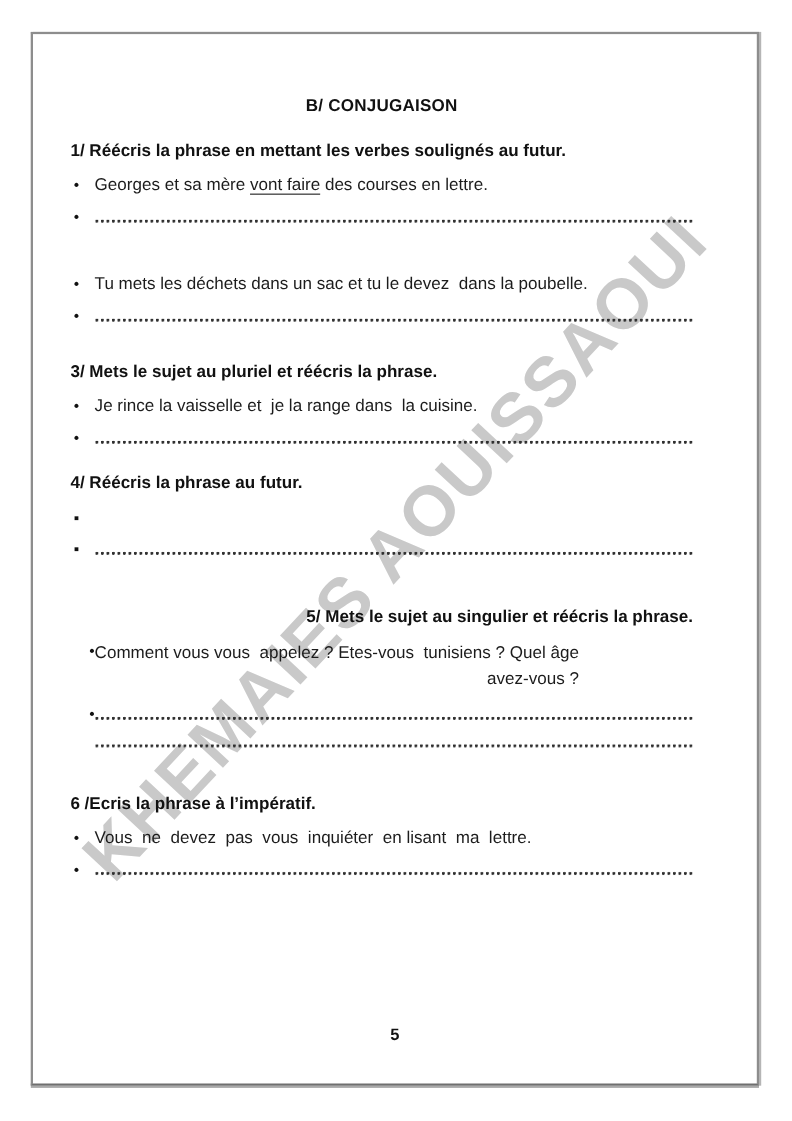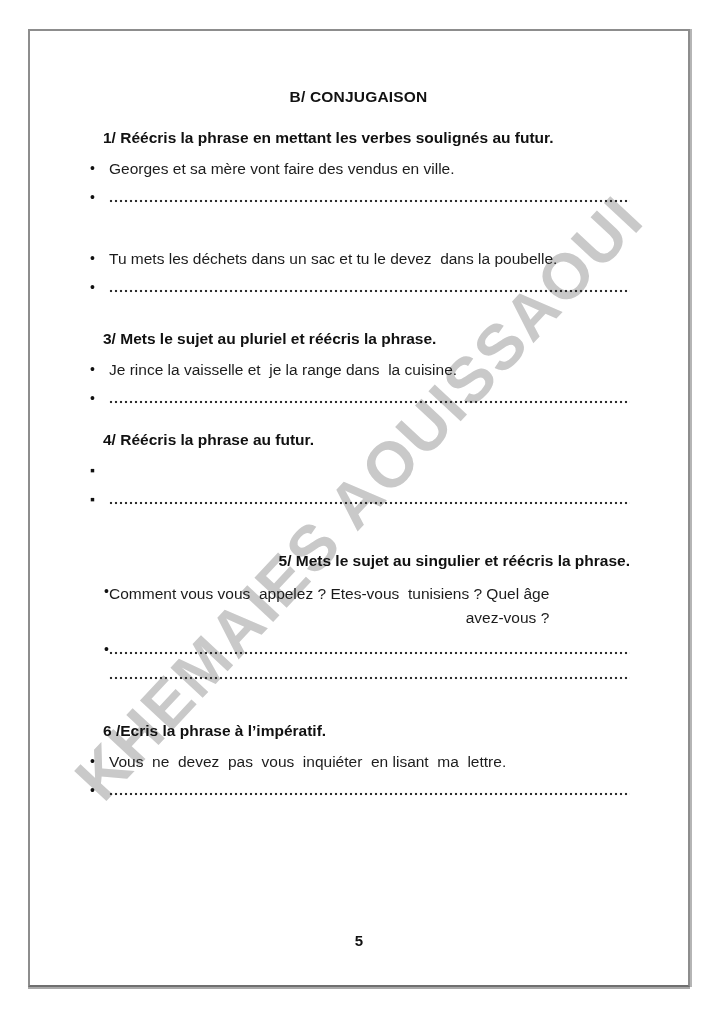--- a/index.html
+++ b/index.html
@@ -21,52 +21,52 @@
   }
   .watermark {
     position: absolute; left: 50%; top: 49%;
     transform: translate(-50%, -50%) rotate(-47deg);
     font-size: 64px; font-weight: bold; letter-spacing: 2px;
     color: #c9c9c9; white-space: nowrap;
     z-index: 0; user-select: none;
   }
   .content {
     position: relative; z-index: 1;
-    padding: 0 58px 0 57px;
+    padding: 0 58px 0 34px;
   }
   .doc-title {
     margin-top: 57px;
     text-align: center;
     font-size: 15.5px; font-weight: bold; color: #111;
     letter-spacing: .2px;
   }
   h2.question {
     font-size: 15.5px; font-weight: bold; color: #111;
-    line-height: 19px; white-space: pre-wrap; margin-left: 16px;
+    line-height: 19px; white-space: pre-wrap;
   }
   .sec1 { margin-top: 22px; }
   .sec2 { margin-top: 42px; }
   .sec3 { margin-top: 32px; }
   .sec4 { margin-top: 22px; }
   .sec5 { margin-top: 42px; text-align: right; }
   .sec6 { margin-top: 38px; }
   .item { display: flex; align-items: flex-start; }
   .sentence { margin-top: 12px; }
   .answer { margin-top: 10px; align-items: center; }
   .answer + .answer { margin-top: 8px; }
   .bullet {
     flex: none; width: 22px; padding-left: 3px;
     font-size: 14px; line-height: 19px; color: #111;
   }
   .text {
     font-size: 15.5px; line-height: 24px; color: #1c1c1c;
     white-space: pre-wrap;
   }
   .sentence-one-line .text { line-height: 19px; }
-  .u { text-underline-offset: 3px; margin-top: 44px; }
+  .u { text-decoration: underline; text-underline-offset: 3px; margin-top: 44px; }
   .dots {
     flex: 1; height: 14px; margin-top: 2px;
     background-image: radial-gradient(circle at 2px 9px, #2e2e2e 1.15px, transparent 1.6px);
     background-size: 5px 14px;
     background-repeat: repeat-x;
   }
   .page-number {
     position: absolute; left: 0; right: 0; bottom: 36px;
     text-align: center; font-size: 15px; font-weight: bold; color: #111;
     z-index: 1;
@@ -78,21 +78,21 @@
 <div class="page">
   <div class="watermark">KHEMAIES AOUISSAOUI</div>
 
   <div class="content">
     <div class="doc-title">B/ CONJUGAISON</div>
 
     <section class="sec1">
       <h2 class="question">1/ Réécris la phrase en mettant les verbes soulignés au futur.</h2>
       <div class="item sentence sentence-one-line">
         <span class="bullet">•</span>
-        <span class="text"><span>Georges et sa mère </span><span class="u">vont faire</span><span> des vendus en ville.</span></span>
+        <span class="text"><span>Georges et sa mère </span><span class="u">vont faire</span><span> des courses en lettre.</span></span>
       </div>
       <div class="item answer">
         <span class="bullet">•</span>
         <span class="dots"></span>
       </div>
     </section>
 
     <section class="sec2">
       <div class="item sentence sentence-one-line">
         <span class="bullet">•</span>

